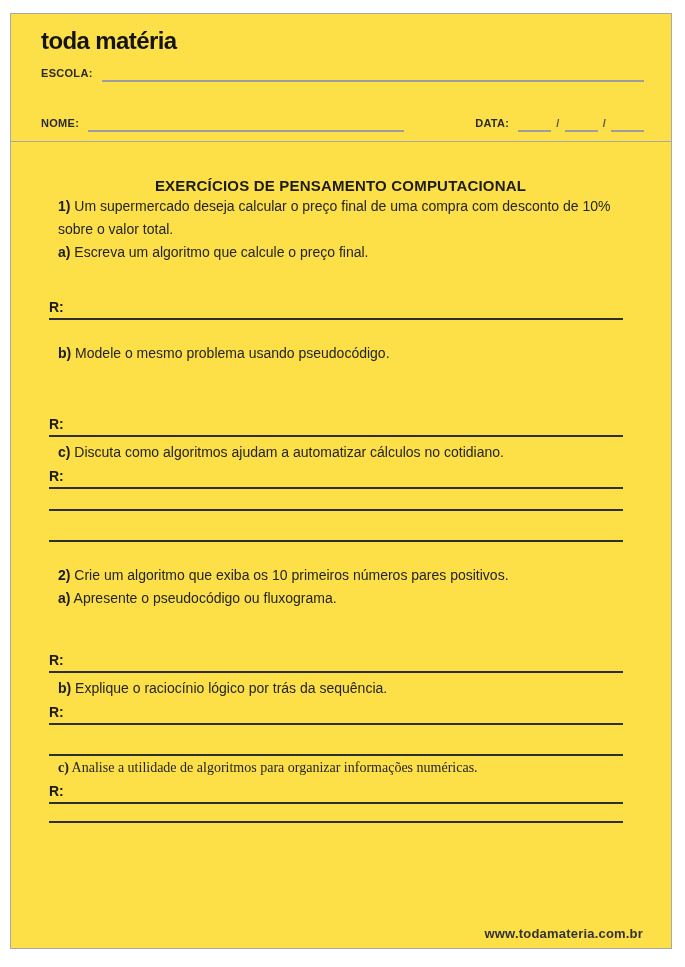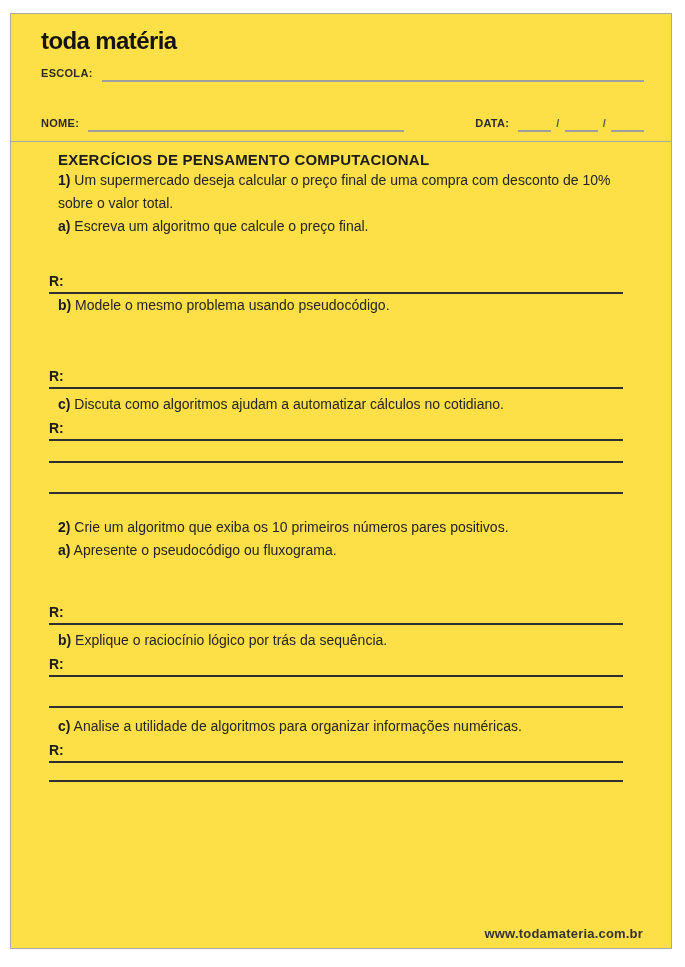--- a/index.html
+++ b/index.html
@@ -32,44 +32,44 @@
   .date-label { padding-right:9px; line-height:18px; }
   .dseg { width:33px; border-bottom:2px solid #9e9e9e; height:16px; }
   .dslash { padding:0 5px; color:#555555; line-height:18px; }
   .divider { position:absolute; top:127px; left:0; right:0; border-top:1px solid #a8a8a8; }
   
   .content {
     position:absolute; top:128px; left:0; right:0;
     padding:0 48px 0 38px; font-size:14px; line-height:23px; color:#242424;
   }
   .title {
-    text-align:left; font-weight:700; font-size:15px; letter-spacing:0.2px;
-    color:#1c1c1c; margin:8px 0 0 9px; line-height:19px;
+    text-align:center; font-weight:700; font-size:15px; letter-spacing:0.2px;
+    color:#1c1c1c; margin:34px 0 0 9px; line-height:19px;
   }
   .para { margin:0 0 0 9px; }
   .bold { font-weight:700; color:#1b1b1b; }
   .instructions { margin-top:15px; }
   .answer-row {
     border-bottom:2px solid #2f2f2f; height:21px;
     font-weight:700; color:#1b1b1b; line-height:20px;
   }
   .write-line { border-bottom:2px solid #2f2f2f; }
   .mt-r1 { margin-top:33px; }
-  .mt-b1 { }
+  .mt-b1 { margin-top:22px; }
   .mt-r2 { margin-top:49px; }
   .mt-c1 { margin-top:4px; }
   .mt-r3 { margin-top:2px; }
   .bl-1  { height:20px; }
   .bl-2  { height:29px; }
   .mt-q2 { margin-top:22px; }
   .mt-r4 { margin-top:40px; }
   .mt-b2 { margin-top:4px; }
   .mt-r5 { margin-top:2px; }
   .bl-3  { height:29px; }
-  .mt-c2 { margin-top:7px; }
+  .mt-c2 { margin-top:0;font-family:Liberation Serif, serif; }
   .mt-r6 { margin-top:2px; }
   .bl-4  { height:17px; }
   
   .footer {
     position:absolute; right:28px; bottom:7px;
     font-size:13px; font-weight:700; letter-spacing:0.2px; color:#333333;
   }
 </style>
 </head>
 <body>

